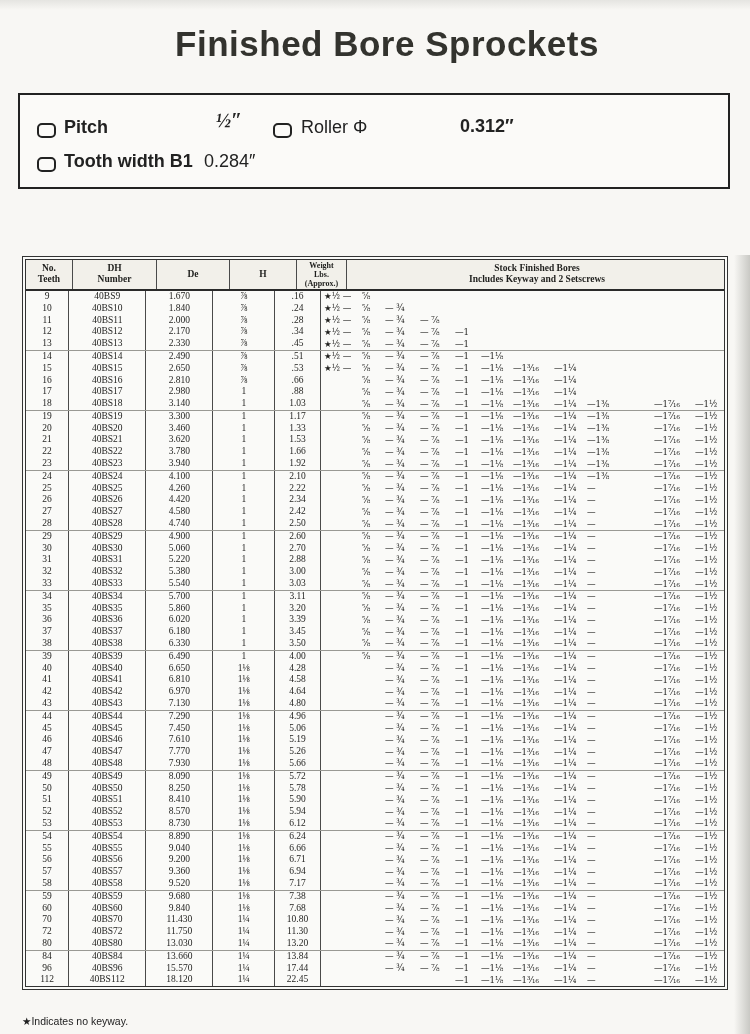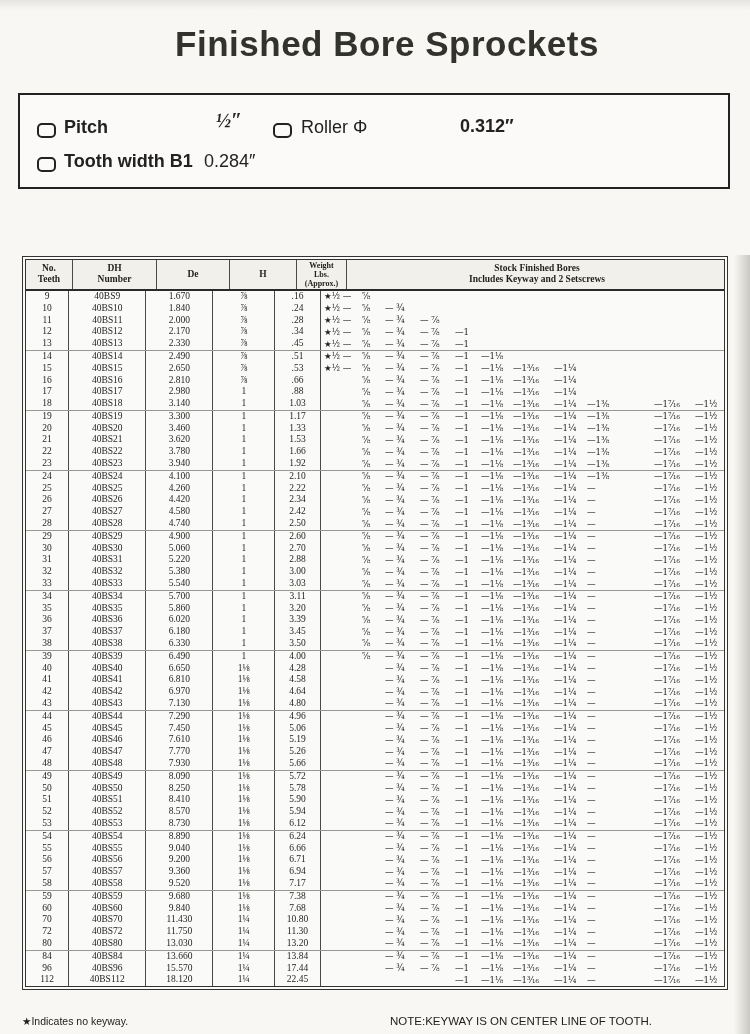--- a/index.html
+++ b/index.html
@@ -1273,14 +1273,13 @@
             <span class="slot s9">—1⁷⁄₁₆</span>
             <span class="slot s10">—1½</span>
           </div>
         </div>
       </div>
   </div>
 </div>
 
 <div class="notes">
   <div class="note-line">★Indicates no keyway.</div>
-  <div class="note-right">NOTE:KEYWAY IS ON CENTER LINE OF TOOTH.</div>
 </div>
 
 </body></html>

